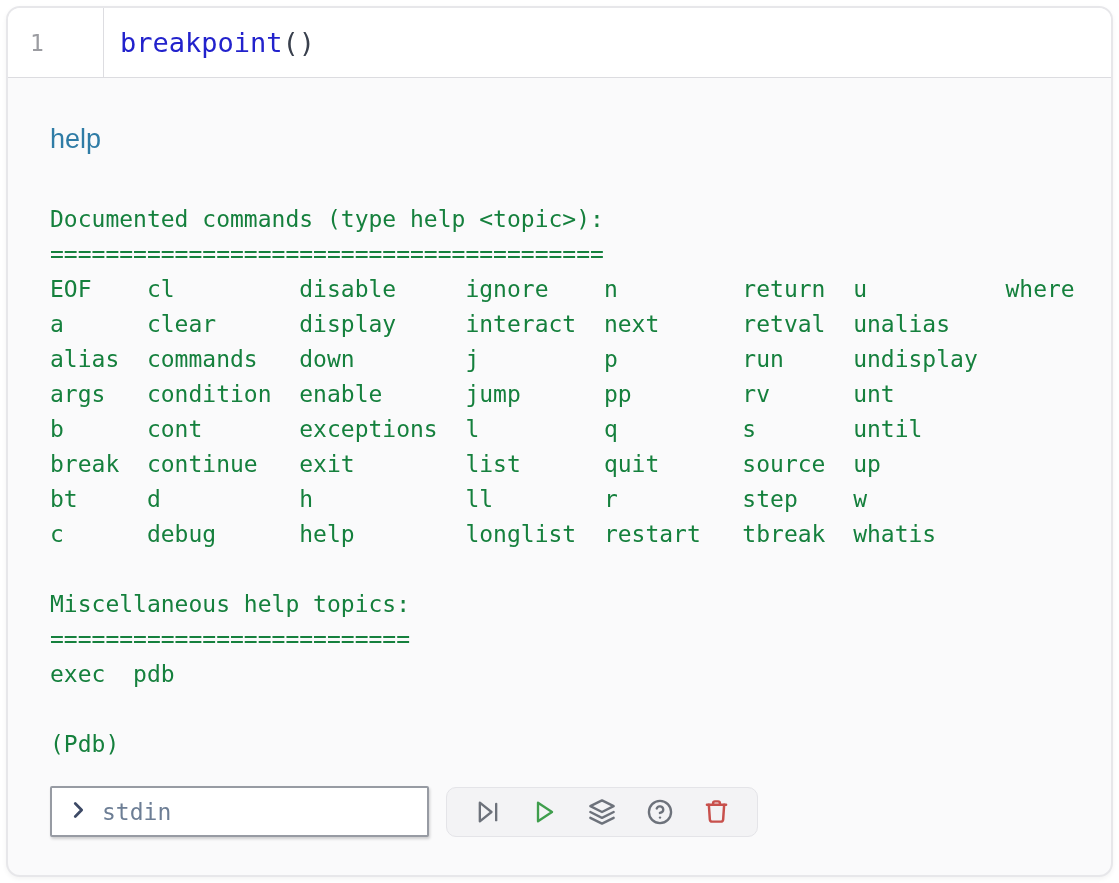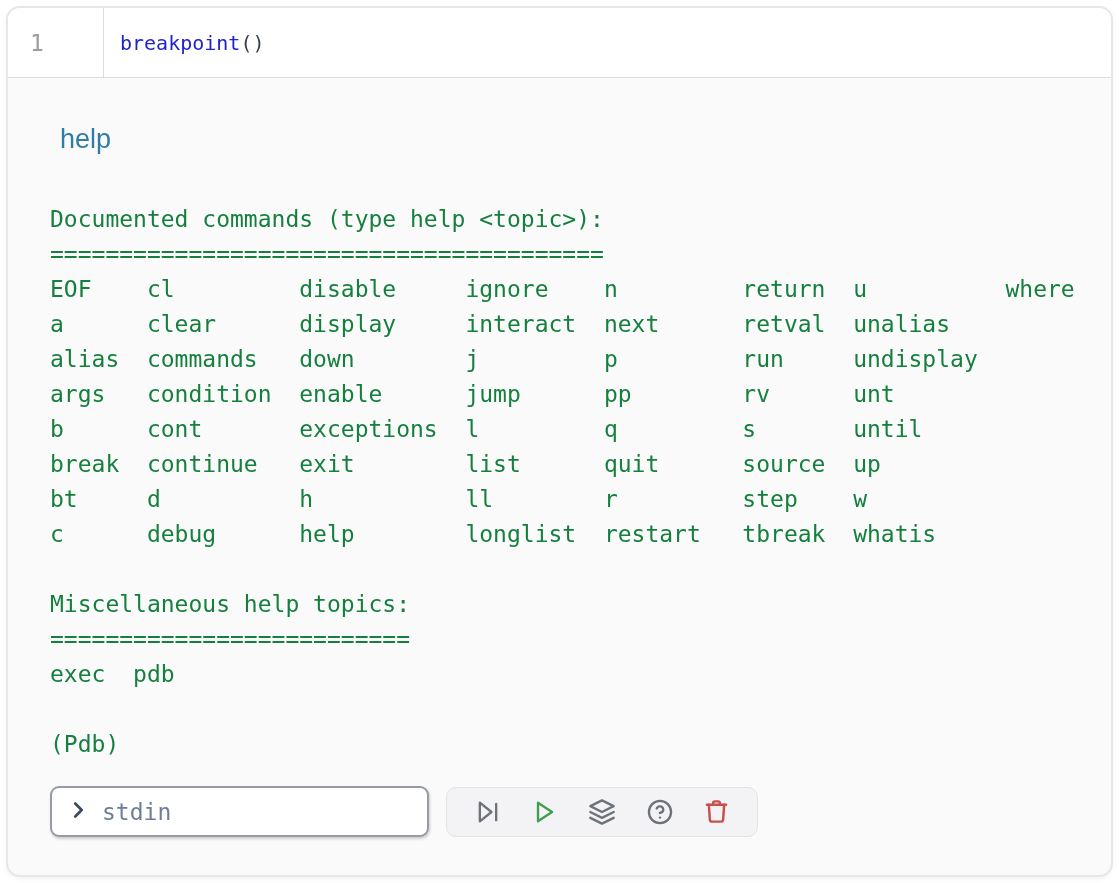--- a/index.html
+++ b/index.html
@@ -34,28 +34,28 @@
     padding-left: 22px;
     color: #9b9ca1;
     font-size: 23px;
     border-right: 1px solid #dddde1;
   }
   .code-line {
     flex: 1;
     display: flex;
     align-items: center;
     padding-left: 16px;
-    font-size: 20px;
+    font-size: 27px;
   }
   .tok-builtin { color: #2222cc; }
   .tok-punct   { color: #39404d; }
   
   .output { padding: 0 0 0 42px; }
   .echo {
-    margin: 44px 0 0 10px;
+    margin: 44px 0 0 0;
     font-family: "Liberation Sans", "DejaVu Sans", sans-serif;
     font-size: 27px;
     line-height: 34px;
     color: #2f7ca6;
   }
   pre.term {
     margin: 46px 0 0 0;
     font-family: "DejaVu Sans Mono", monospace;
     font-size: 23px;
     line-height: 35px;
@@ -66,21 +66,21 @@
     display: flex;
     align-items: center;
     margin: 24px 0 0 42px;
     gap: 17px;
   }
   .stdin-box {
     width: 379px;
     height: 51px;
     background: #ffffff;
     border: 2px solid #979ba3;
-    border-radius: 9px;
+    border-radius: 2px;
     box-shadow: 1px 2px 3px rgba(0,0,0,0.18);
     display: flex;
     align-items: center;
     padding: 0 10px 0 15px;
     gap: 11px;
   }
   .stdin-box input {
     flex: 1;
     min-width: 0;
     border: none;

